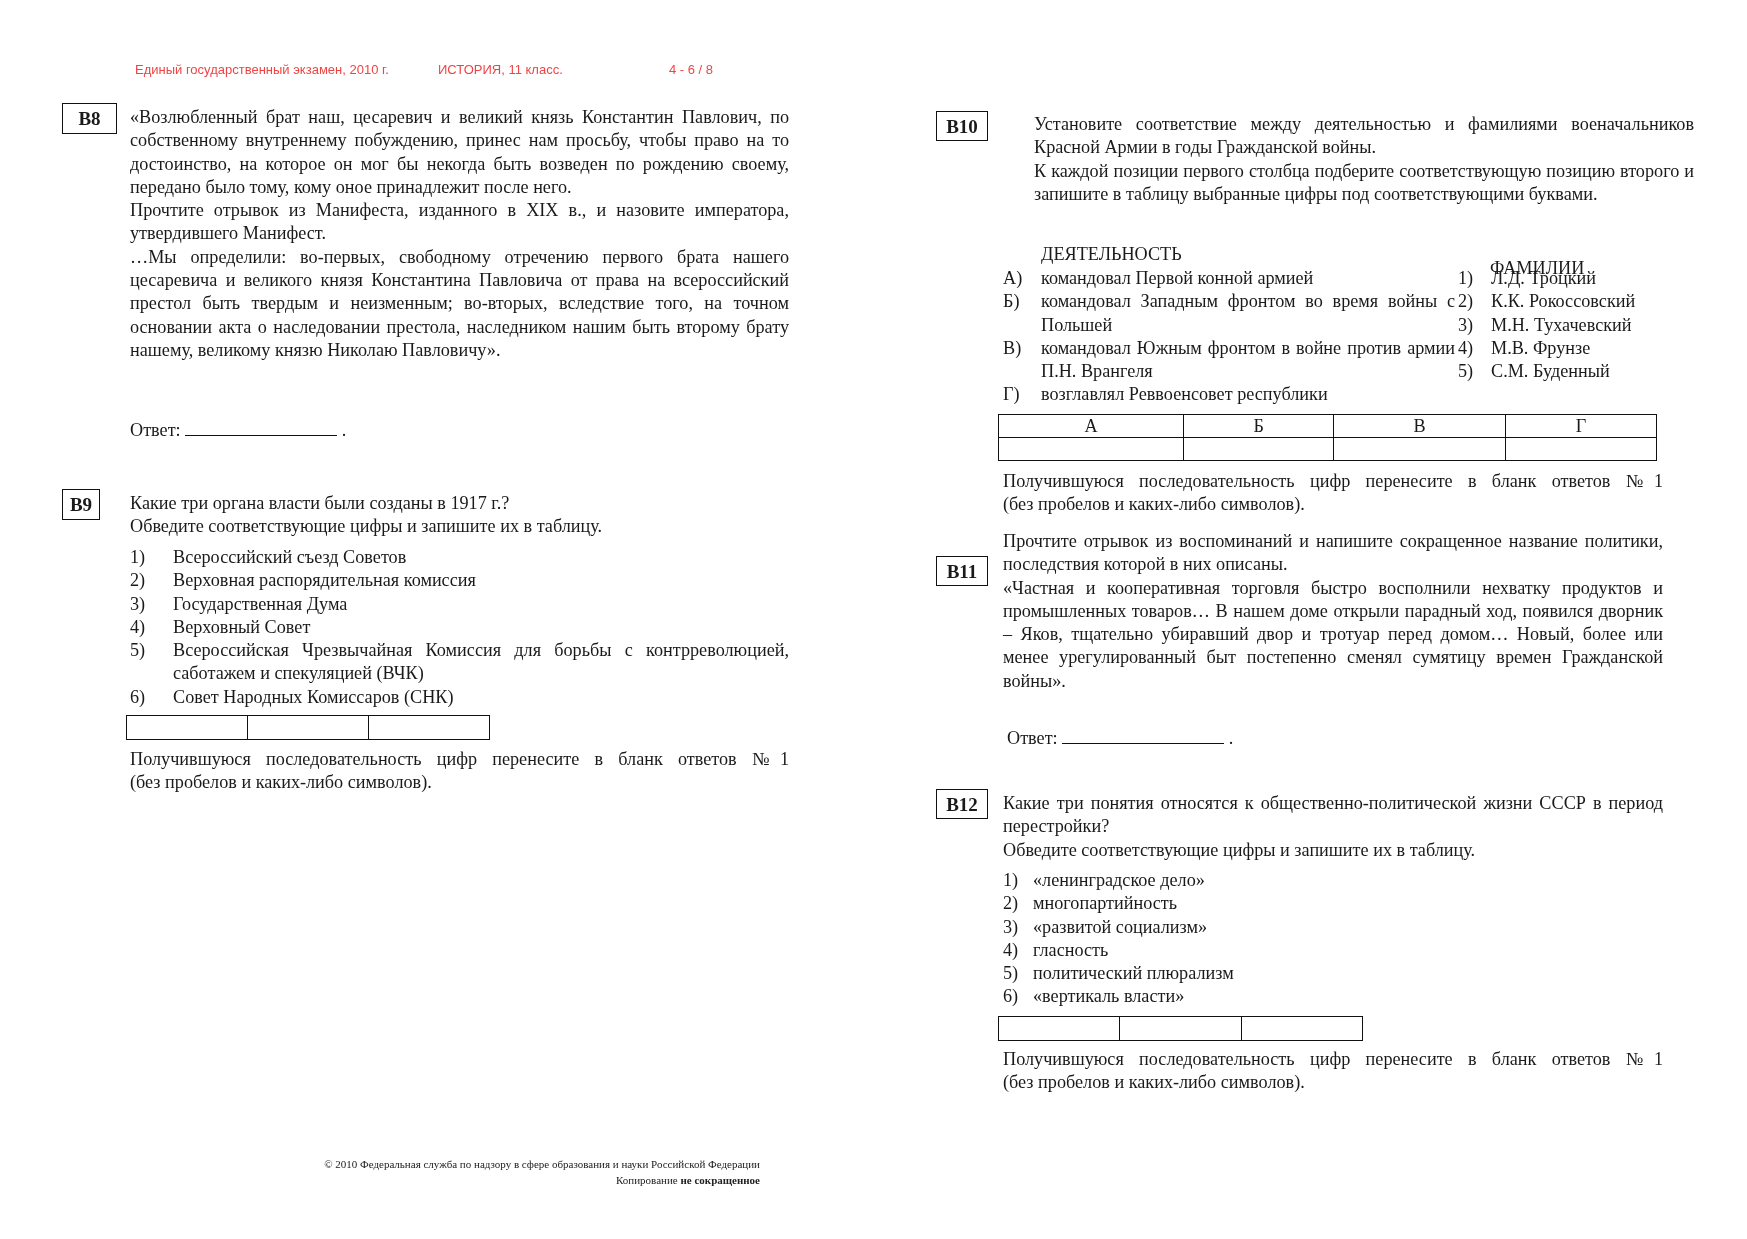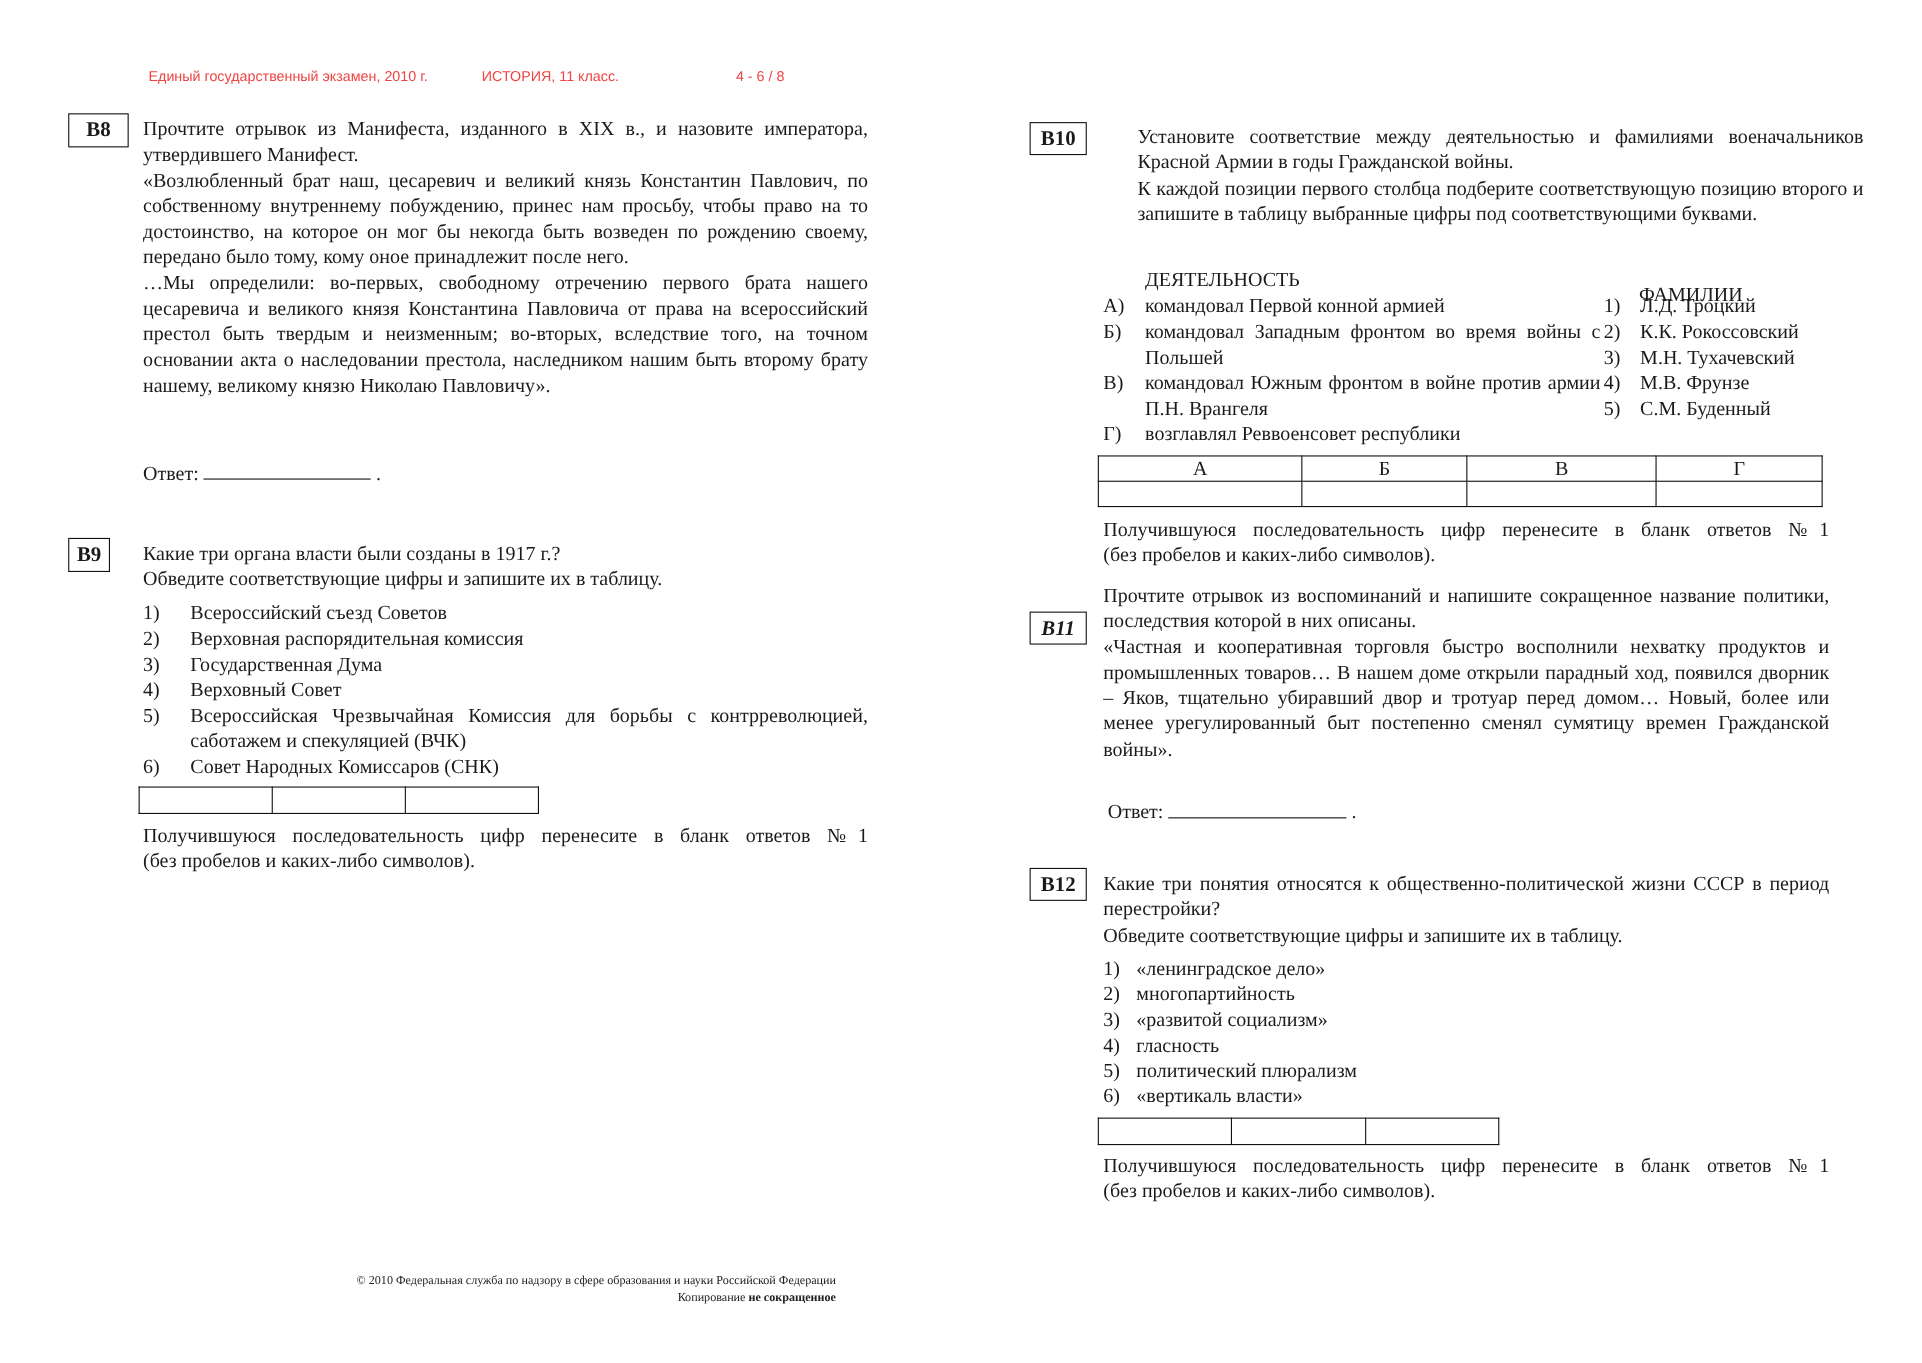--- a/index.html
+++ b/index.html
@@ -27,22 +27,22 @@
 </head>
 <body>
 
 <div class="abs hdr" style="left:135px;">Единый государственный экзамен, 2010 г.</div>
 <div class="abs hdr" style="left:438px;">ИСТОРИЯ,  11  класс.</div>
 <div class="abs hdr" style="left:669px;">4 - 6 / 8</div>
 
 <div>
   <div class="qbox" style="left:62px; top:103px; width:55px; height:31px;">B8</div>
   <div class="para" style="left:130px; top:106px; width:659px;">
+    <p>«Возлюбленный брат наш, цесаревич и великий князь Константин Павлович, по собственному внутреннему побуждению, принес нам просьбу, чтобы право на то достоинство, на которое он мог бы некогда быть возведен по рождению своему, передано было тому, кому оное принадлежит после него.</p>
     <p>Прочтите отрывок из Манифеста, изданного в XIX в., и назовите императора, утвердившего Манифест.</p>
-    <p>«Возлюбленный брат наш, цесаревич и великий князь Константин Павлович, по собственному внутреннему побуждению, принес нам просьбу, чтобы право на то достоинство, на которое он мог бы некогда быть возведен по рождению своему, передано было тому, кому оное принадлежит после него.</p>
     <p>…Мы определили: во-первых, свободному отречению первого брата нашего цесаревича и великого князя Константина Павловича от права на всероссийский престол быть твердым и неизменным; во-вторых, вследствие того, на точном основании акта о наследовании престола, наследником нашим быть второму брату нашему, великому князю Николаю Павловичу».</p>
   </div>
   <div class="abs" style="left:130px; top:419px; font-size:18.2px; line-height:23px;">
     <span>Ответ:</span>
     <span class="ans-line" style="width:152px;"></span>
     <span>.</span>
   </div>
 </div>
 
 <div>
@@ -161,21 +161,21 @@
   </tbody>
     </table>
 
   <div class="para" style="left:1003px; top:470px; width:660px;">
     <p style="text-align-last: justify;">Получившуюся последовательность цифр перенесите в бланк ответов №1</p>
     <p>(без пробелов и каких-либо символов).</p>
   </div>
 </div>
 
 <div>
-  <div class="qbox" style="left:936px; top:556px; width:52px; height:30px;font-style:italic;">B11</div>
+  <div class="qbox" style="left:936px; top:556px; width:52px; height:30px;">B11</div>
   <div class="para" style="left:1003px; top:530px; width:660px;">
     <p>Прочтите отрывок из воспоминаний и напишите сокращенное название политики, последствия которой в них описаны.</p>
     <p>«Частная и кооперативная торговля быстро восполнили нехватку продуктов и промышленных товаров… В нашем доме открыли парадный ход, появился дворник – Яков, тщательно убиравший двор и тротуар перед домом… Новый, более или менее урегулированный быт постепенно сменял сумятицу времен Гражданской войны».</p>
   </div>
   <div class="abs" style="left:1007px; top:727px; font-size:18.2px; line-height:23px;">
     <span>Ответ:</span>
     <span class="ans-line" style="width:162px;"></span>
     <span>.</span>
   </div>
 </div>

